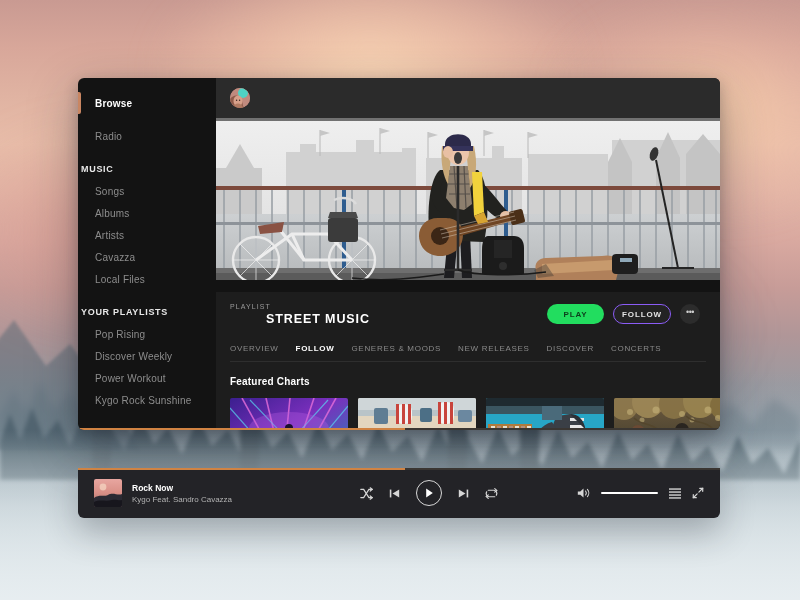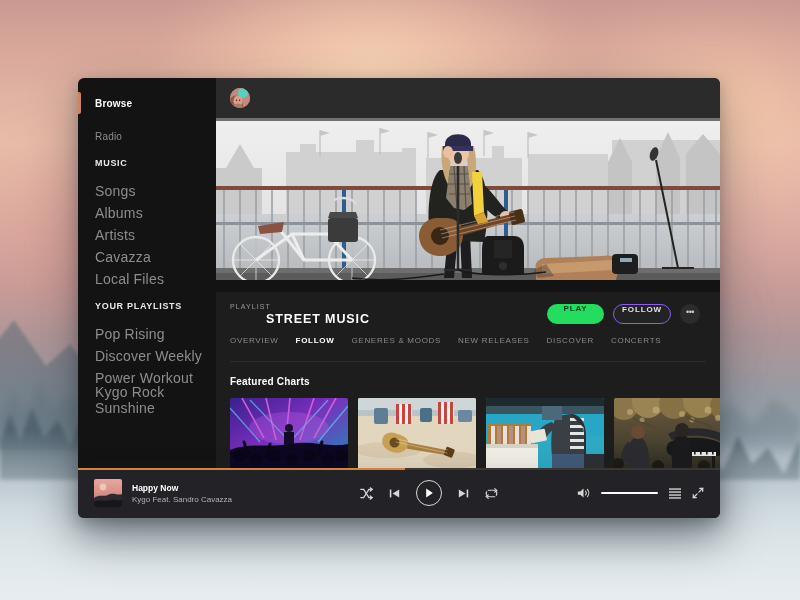--- a/index.html
+++ b/index.html
@@ -75,21 +75,21 @@
   }
   #mountain-left {
     position: absolute; left: -10px; bottom: 150px; width: 150px; height: 130px;
     opacity: .45; filter: blur(1.5px);
   }
 
   
   #app-window {
     position: absolute;
     left: 78px; top: 78px;
-    width: 642px; height: 440px;
+    width: 642px; height: 352px;
     border-radius: 6px;
     overflow: hidden;
     display: flex;
     box-shadow: 0 18px 50px rgba(30,35,45,0.38), 0 4px 14px rgba(30,35,45,0.25);
   }
 
   
   #sidebar {
     width: 138px;
     background: #131313;
@@ -102,32 +102,33 @@
     left: 0; top: 14px;
     width: 3px; height: 22px;
     background: #c98662;
     border-radius: 0 2px 2px 0;
   }
   .nav-item {
     height: 22px;
     display: flex;
     align-items: center;
     padding-left: 17px;
-    font-size: 14px;
+    font-size: 10px;
     color: #8d8d8d;
     letter-spacing: .2px;
     cursor: pointer;
   }
   .nav-item.top { font-size: 10px; }
   .nav-item.active { color: #ffffff; font-weight: bold; }
   .nav-gap { height: 11px; }
   .nav-section {
     height: 22px;
     display: flex;
-    padding-left: 17px;
+    align-items: center;
+    padding-left: 3px;
     font-size: 9px;
     font-weight: bold;
     color: #e8e8e8;
     letter-spacing: .7px;
   }
 
   
   #main {
     flex: 1;
     background: #1d1d1d;
@@ -195,21 +196,21 @@
     font-size: 12.5px;
     font-weight: bold;
     color: #ffffff;
     letter-spacing: .9px;
     margin-left: 36px;
   }
   .pill {
     height: 20px;
     border-radius: 10px;
     display: flex;
-    align-items: flex-start;
+    align-items: center;
     justify-content: center;
     font-size: 8px;
     font-weight: bold;
     letter-spacing: .9px;
     cursor: pointer;
   }
   #play-button {
     width: 57px;
     background: #22dd5f;
     color: #0d3d1c;
@@ -234,21 +235,21 @@
     letter-spacing: -0.5px;
     cursor: pointer;
     padding-bottom: 4px;
   }
 
   
   #tabs {
     height: 26px;
     flex: 0 0 26px;
     display: flex;
-    align-items: flex-start;
+    align-items: center;
     padding: 0 14px;
     border-bottom: 1px solid #2e2e2e;
     margin: 0 14px;
   }
   #tabs { padding: 0; }
   .tab {
     font-size: 8px;
     color: #8a8a8a;
     letter-spacing: .7px;
     margin-right: 17px;
@@ -942,21 +943,21 @@
               <stop offset="100%" stop-color="#9c6f6a"></stop>
             </linearGradient>
           </defs>
           <rect width="28" height="28" fill="url(#aa)"></rect>
           <circle cx="9" cy="8" r="3.4" fill="#f6d9c4" opacity=".7"></circle>
           <path d="M0,19 C5,15 10,18 14,16 C19,13 24,17 28,15 L28,28 L0,28 Z" fill="#2b2a33"></path>
           <path d="M0,23 C6,20 12,23 18,21 C22,20 25,22 28,21 L28,28 L0,28 Z" fill="#17161d"></path>
         </svg>
       </div>
       <div>
-        <div id="track-title">Happy Now</div>
+        <div id="track-title">Rock Now</div>
         <div id="track-artist">Kygo Feat. Sandro Cavazza</div>
       </div>
     </div>
 
     <div id="transport">
 
       <div class="ctrl">
         <svg width="13" height="13" viewBox="0 0 16 16" fill="none" stroke="#d6d6d6" stroke-width="1.5" stroke-linecap="round">
           <path d="M1,3 L4.5,3 L11,13 L15,13"></path>
           <path d="M1,13 L4.5,13 L11,3 L15,3"></path>

